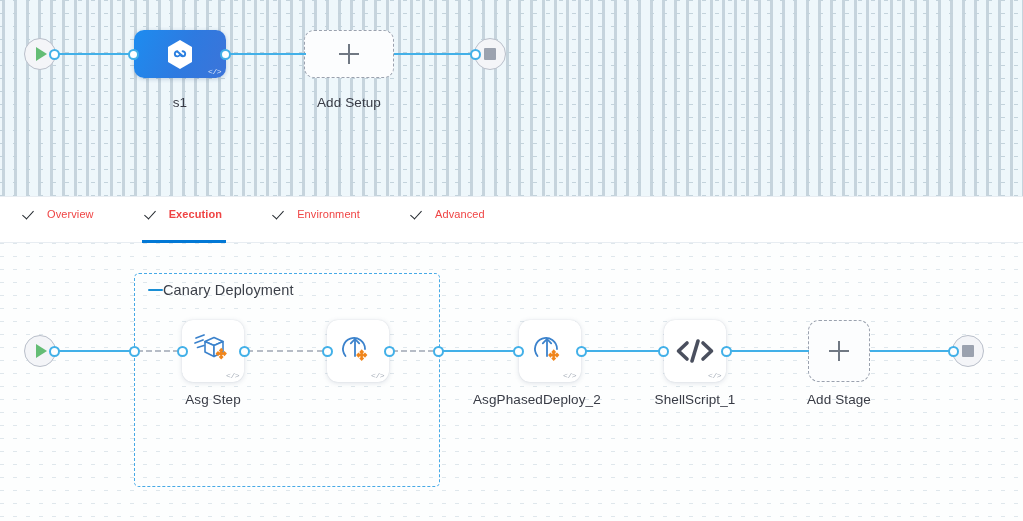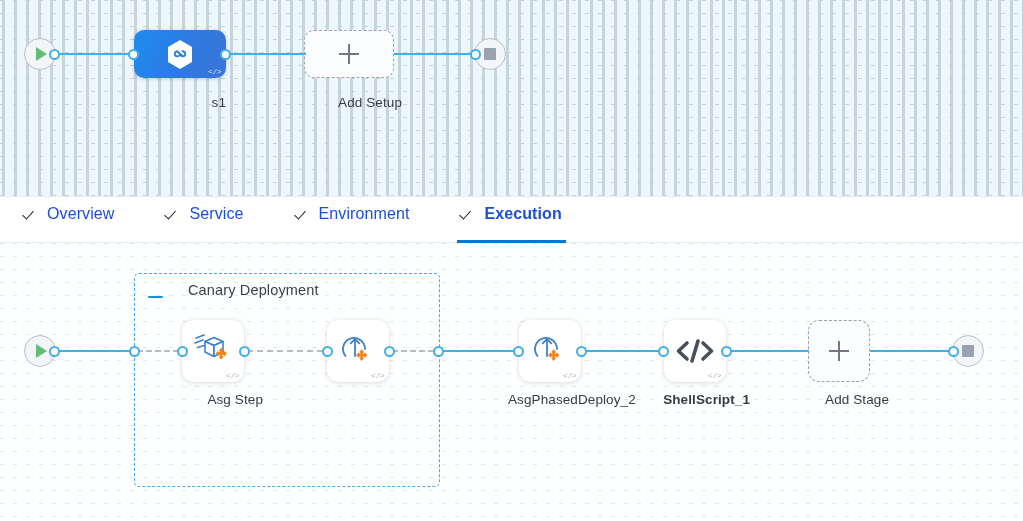--- a/index.html
+++ b/index.html
@@ -85,22 +85,22 @@
   .tab .chk::before {
     content: "";
     position: absolute;
     left: 1px; top: 1px;
     width: 5px; height: 10px;
     border-right: 1.7px solid #22272d;
     border-bottom: 1.7px solid #22272d;
     transform: rotate(42deg);
   }
   .tab-label {
-    font-size: 16px;
-    color: #1d4ed8;
+    font-size: 11px;
+    color: #ef4444;
     letter-spacing: 0.1px;
     white-space: nowrap;
   }
   .tab.active .tab-label { font-weight: bold; }
   .tab.active::after {
     content: "";
     position: absolute;
     left: 0; right: 0; bottom: -1px;
     height: 3px;
     background: #0278d5;
@@ -192,21 +192,21 @@
   .plus::before, .plus::after {
     content: "";
     position: absolute;
     background: #707883;
   }
   .plus::before { left: 9px; top: 0; width: 2px; height: 20px; }
   .plus::after  { top: 9px; left: 0; height: 2px; width: 20px; }
 
   .node-label {
     position: absolute;
-    text-align: right;
+    text-align: center;
     font-size: 13.5px;
     color: #383b45;
     line-height: 20px;
     letter-spacing: 0.1px;
   }
 
   
   .step-node {
     position: absolute;
     width: 62px; height: 62px;
@@ -219,22 +219,22 @@
   
   .group-box {
     position: absolute;
     border: 1.4px dashed #46a9e6;
     border-radius: 5px;
     background: transparent;
   }
   .group-head {
     position: absolute;
     display: flex;
-    align-items: flex-end;
-    gap: 25px;
+    align-items: center;
+    gap: 0;
     white-space: nowrap;
   }
   .collapse-icon {
     width: 15px; height: 2.5px;
     background: #1a8ed4;
     border-radius: 2px;
     display: inline-block;
     cursor: pointer;
   }
   .group-title {
@@ -285,31 +285,31 @@
   <div class="term-circle" style="left:474px; top:38px;">
     <div class="stop-sq"></div>
   </div>
 </div>
 
 <div class="tabbar">
   <div class="tab">
     <span class="chk"></span>
     <span class="tab-label">Overview</span>
   </div>
-  <div class="tab">
+  <div class="tab active">
     <span class="chk"></span>
-    <span class="tab-label">Service</span>
+    <span class="tab-label">Execution</span>
   </div>
   <div class="tab">
     <span class="chk"></span>
     <span class="tab-label">Environment</span>
   </div>
-  <div class="tab active">
+  <div class="tab">
     <span class="chk"></span>
-    <span class="tab-label">Execution</span>
+    <span class="tab-label">Advanced</span>
   </div>
 </div>
 
 <div class="canvas canvas-bottom">
   <div class="grid-dashes"></div>
 
   <div class="group-box" style="left:134px; top:30px; width:306px; height:214px;"></div>
   <div class="group-head" style="left:148px; top:39px;">
     <span class="collapse-icon"></span>
     <span class="group-title">Canary Deployment</span>
@@ -389,37 +389,37 @@
         <polygon points="20.5,20.5 22.9,23.1 20.5,25.7 18.1,23.1"></polygon>
         <polygon points="27,20.5 29.4,23.1 27,25.7 24.6,23.1"></polygon>
         <polygon points="23.7,17.3 26.1,19.9 23.7,22.5 21.3,19.9"></polygon>
         <polygon points="23.7,23.9 26.1,26.5 23.7,29.1 21.3,26.5"></polygon>
         <circle cx="23.7" cy="23.1" r="2.1"></circle>
       </g>
     </svg>
     <span class="code-badge dark">&lt;/&gt;</span>
   </div>
   <div class="port" style="left:576px; top:103px;"></div>
-  <div class="node-label" style="left:508px; top:147px; width:110px;">AsgPhasedDeploy_2</div>
+  <div class="node-label" style="left:473px; top:147px; width:110px;">AsgPhasedDeploy_2</div>
 
   <div class="line" style="left:584px; top:107px; width:76px;"></div>
 
   <div class="port" style="left:658px; top:103px;"></div>
   <div class="step-node" style="left:664px; top:77px;">
     <svg width="46" height="32" viewBox="0 0 46 32">
       <g stroke="#4a4f5e" stroke-width="3.6" fill="none" stroke-linecap="round" stroke-linejoin="round">
         <path d="M15 8 L6.5 16 L15 24"></path>
         <path d="M31 8 L39.5 16 L31 24"></path>
         <path d="M26 6 L20 26"></path>
       </g>
     </svg>
     <span class="code-badge dark">&lt;/&gt;</span>
   </div>
   <div class="port" style="left:721px; top:103px;"></div>
-  <div class="node-label" style="left:640px; top:147px; width:110px;font-weight:bold;">ShellScript_1</div>
+  <div class="node-label" style="left:640px; top:147px; width:110px;">ShellScript_1</div>
 
   <div class="line" style="left:729px; top:107px; width:80px;"></div>
 
   <div class="add-box step" style="left:808px; top:77px;">
     <div class="plus"></div>
   </div>
   <div class="node-label" style="left:789px; top:147px; width:100px;">Add Stage</div>
 
   <div class="line" style="left:870px; top:107px; width:83px;"></div>
   <div class="port" style="left:948px; top:103px;"></div>

